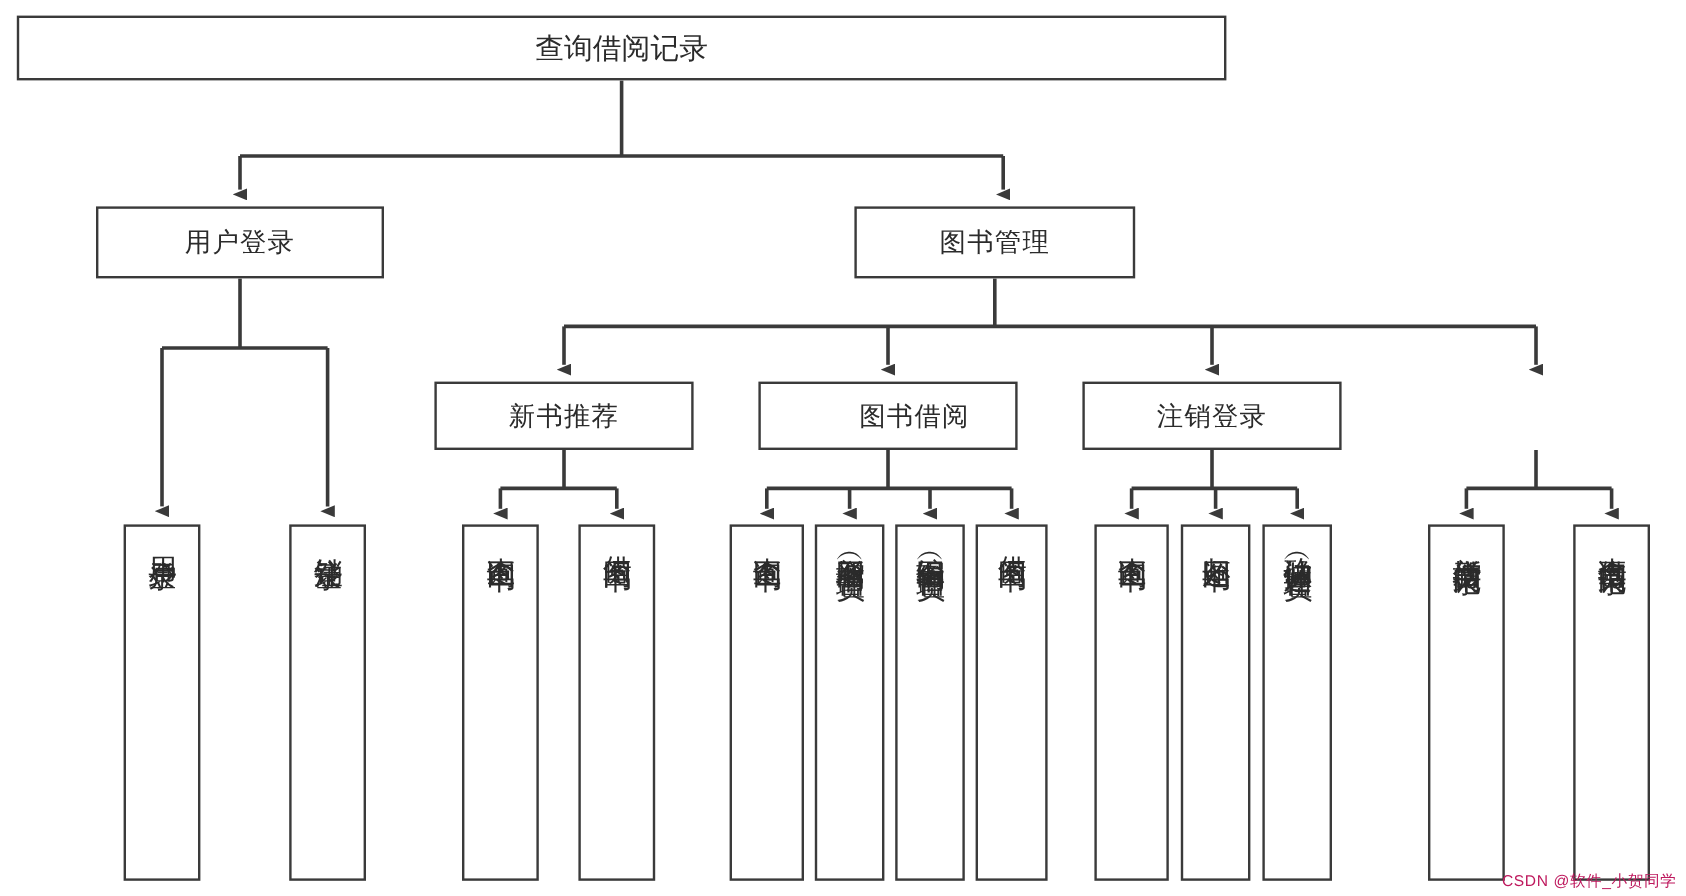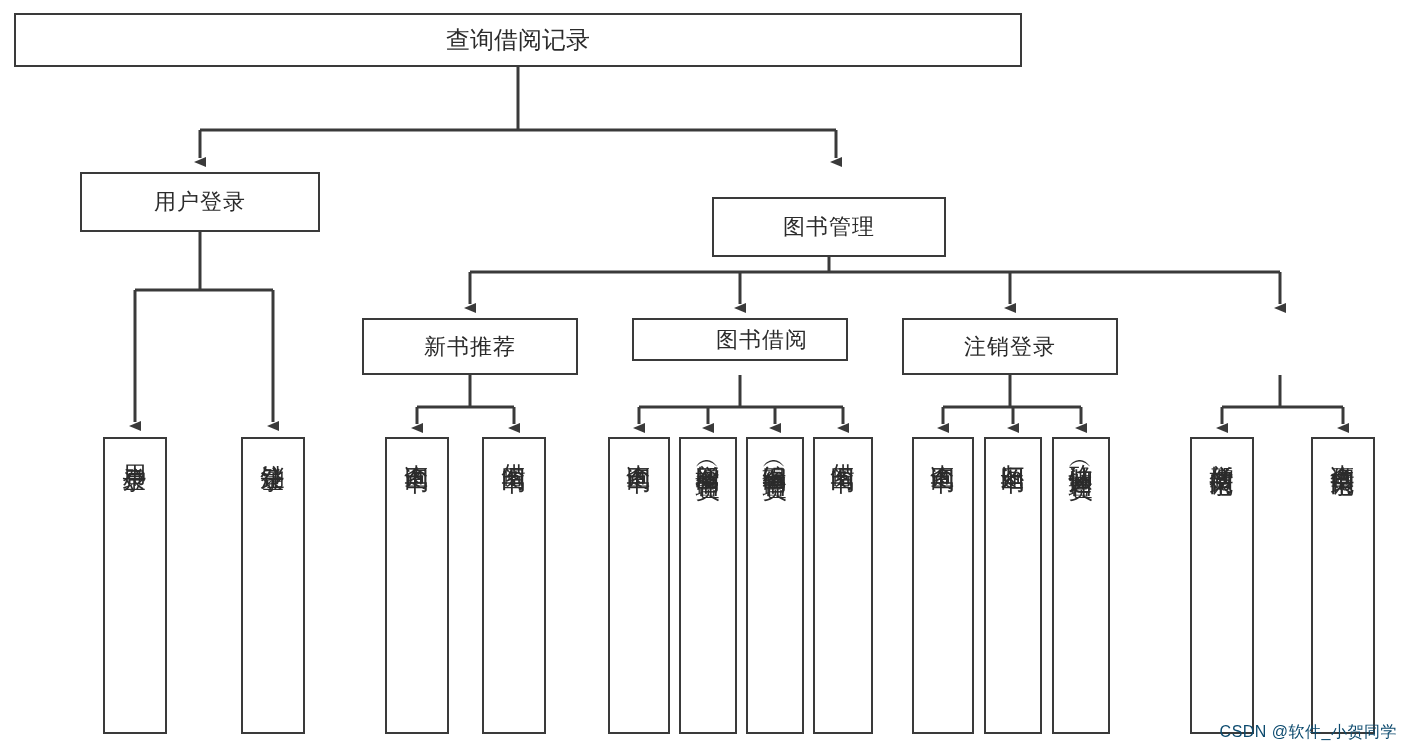--- a/index.html
+++ b/index.html
@@ -54,22 +54,22 @@
     font-size: 24px;
     line-height: 1.05;
     letter-spacing: 2px;
     white-space: nowrap;
     color: #2b2b2b;
   }
   .watermark {
     position: absolute;
     right: 8px;
     bottom: 4px;
-    font-size: 16px;
-    color: #0c4a6e;
+    font-size: 13px;
+    color: #be185d;
     letter-spacing: 0.5px;
     white-space: nowrap;
   }
 </style>
 </head>
 <body>
 
 <div id="canvas">
 
   <svg id="wires" viewBox="0 0 1405 747" xmlns="http://www.w3.org/2000/svg">
@@ -122,28 +122,28 @@
     </g>
   </svg>
 
   <div class="node title" style="left:14px; top:13px; width:1008px; height:54px;">
     <span>查询借阅记录</span>
   </div>
 
   <div class="node horiz" style="left:80px; top:172px; width:240px; height:60px;">
     <span>用户登录</span>
   </div>
-  <div class="node horiz" style="left:712px; top:172px; width:234px; height:60px;margin-top:25px;">
+  <div class="node horiz" style="left:712px; top:172px; width:234px; height:60px;">
     <span>图书管理</span>
   </div>
 
   <div class="node horiz" style="left:362px; top:318px; width:216px; height:57px;">
     <span>新书推荐</span>
   </div>
-  <div class="node horiz" style="left:632px; top:318px; width:216px; height:43px;padding-left:44px;">
+  <div class="node horiz" style="left:632px; top:318px; width:216px; height:57px;padding-left:44px;">
     <span>图书借阅</span>
   </div>
   <div class="node horiz" style="left:902px; top:318px; width:216px; height:57px;">
     <span>注销登录</span>
   </div>
 
   <div class="node leaf" style="left:103px; top:437px; width:64px; height:297px;">
     <span class="vtext">用户登录</span>
   </div>
   <div class="node leaf" style="left:241px; top:437px; width:64px; height:297px;">

